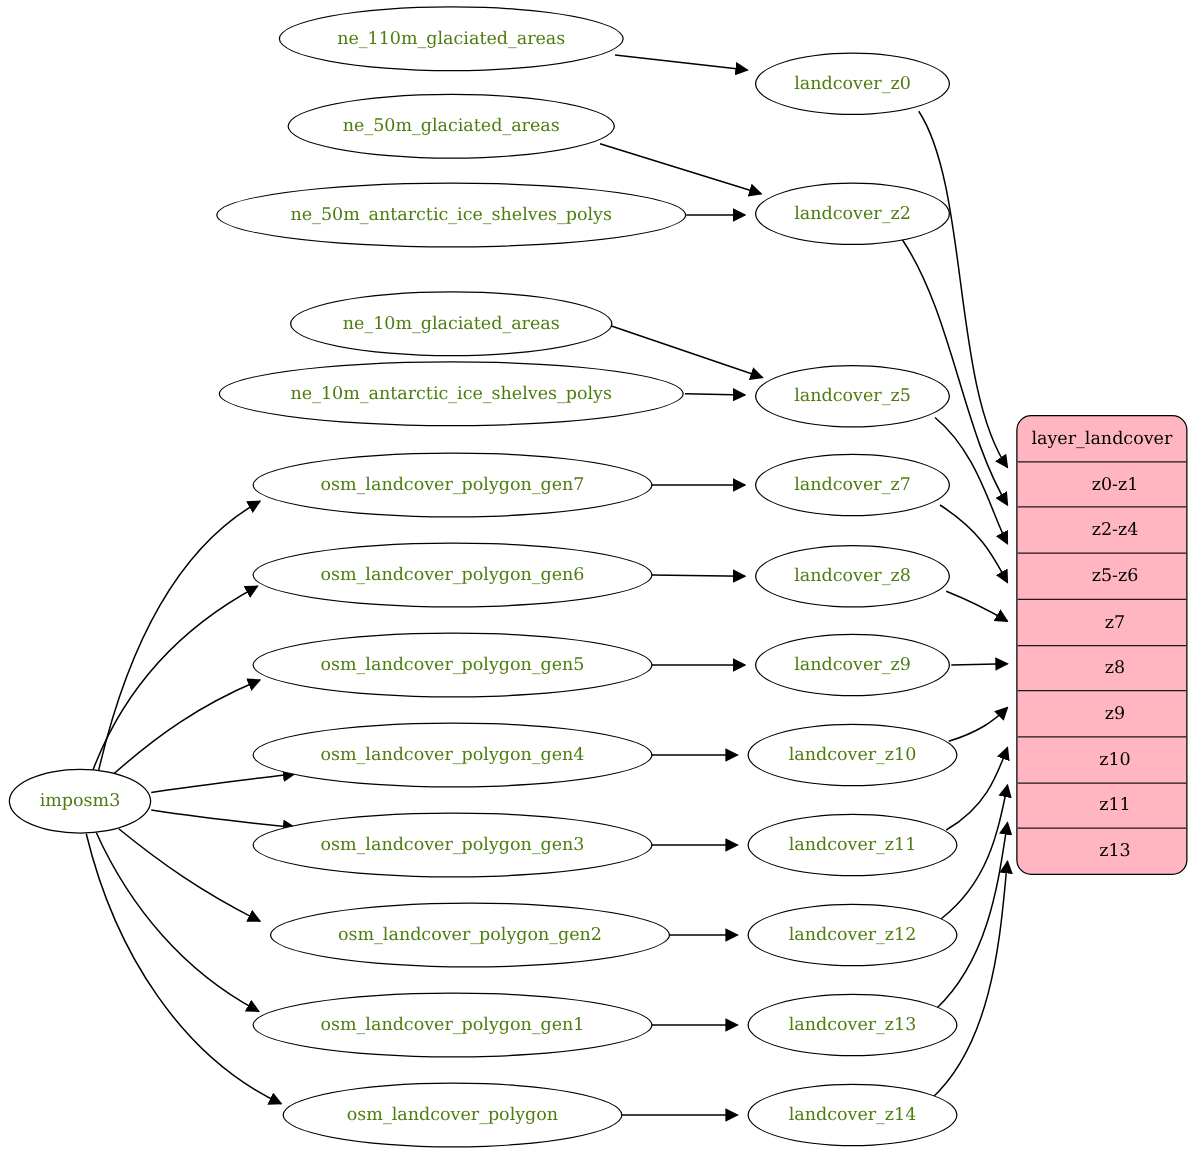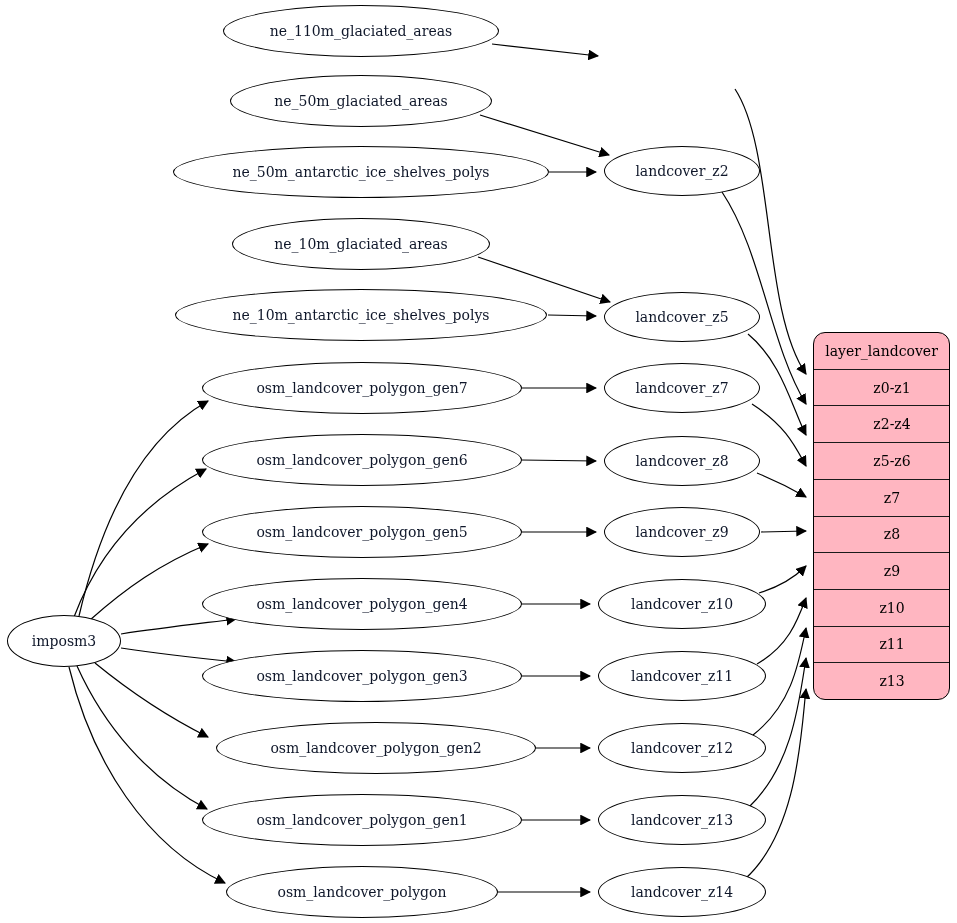--- a/index.html
+++ b/index.html
@@ -22,21 +22,21 @@
   }
   .node {
     position: absolute;
     border: 1px solid #000;
     border-radius: 50%;
     background: #ffffff;
     display: flex;
     align-items: center;
     justify-content: center;
     font-size: 14px;
-    color: #0f172a;
+    color: #4d7c0f;
     white-space: nowrap;
     box-sizing: border-box;
   }
   .tbl {
     position: absolute;
     left: 813px; top: 332px;
     width: 137px; height: 368px;
     border: 1px solid #000;
     border-radius: 12px;
     background: #ffb6c1;
@@ -108,31 +108,32 @@
       <path marker-end="url(#arrow)" d="M 749 807 C 792 766, 799 703, 806 658"></path>
       <path marker-end="url(#arrow)" d="M 745 879 C 798 831, 801 733, 806 689"></path>
     </g>
   </svg>
 
   <div class="node" style="left:7px;top:615px;width:114px;height:52px">imposm3</div>
 
   <div class="node" style="left:223px;top:5px;width:276px;height:52px">ne_110m_glaciated_areas</div>
   <div class="node" style="left:230px;top:75px;width:262px;height:52px">ne_50m_glaciated_areas</div>
   <div class="node" style="left:173px;top:146px;width:376px;height:52px">ne_50m_antarctic_ice_shelves_polys</div>
-  <div class="node" style="left:232px;top:218px;width:258px;height:52px">ne_10m_glaciated_areas</div>
+  <div class="node" style="left:232px;top:233px;width:258px;height:52px">ne_10m_glaciated_areas</div>
   <div class="node" style="left:175px;top:289px;width:372px;height:52px">ne_10m_antarctic_ice_shelves_polys</div>
   <div class="node" style="left:202px;top:362px;width:320px;height:52px">osm_landcover_polygon_gen7</div>
   <div class="node" style="left:202px;top:434px;width:320px;height:52px">osm_landcover_polygon_gen6</div>
   <div class="node" style="left:202px;top:506px;width:320px;height:52px">osm_landcover_polygon_gen5</div>
   <div class="node" style="left:202px;top:578px;width:320px;height:52px">osm_landcover_polygon_gen4</div>
   <div class="node" style="left:202px;top:650px;width:320px;height:52px">osm_landcover_polygon_gen3</div>
   <div class="node" style="left:216px;top:722px;width:320px;height:52px">osm_landcover_polygon_gen2</div>
   <div class="node" style="left:202px;top:794px;width:320px;height:52px">osm_landcover_polygon_gen1</div>
   <div class="node" style="left:226px;top:866px;width:272px;height:52px">osm_landcover_polygon</div>
 
+  <div class="node" style="left:604px;top:42px;width:156px;height:50px">landcover_z0</div>
   <div class="node" style="left:604px;top:146px;width:156px;height:50px">landcover_z2</div>
   <div class="node" style="left:604px;top:292px;width:156px;height:50px">landcover_z5</div>
   <div class="node" style="left:604px;top:363px;width:156px;height:50px">landcover_z7</div>
   <div class="node" style="left:604px;top:436px;width:156px;height:50px">landcover_z8</div>
   <div class="node" style="left:604px;top:507px;width:156px;height:50px">landcover_z9</div>
   <div class="node" style="left:598px;top:579px;width:168px;height:50px">landcover_z10</div>
   <div class="node" style="left:598px;top:651px;width:168px;height:50px">landcover_z11</div>
   <div class="node" style="left:598px;top:723px;width:168px;height:50px">landcover_z12</div>
   <div class="node" style="left:598px;top:795px;width:168px;height:50px">landcover_z13</div>
   <div class="node" style="left:598px;top:867px;width:168px;height:50px">landcover_z14</div>

